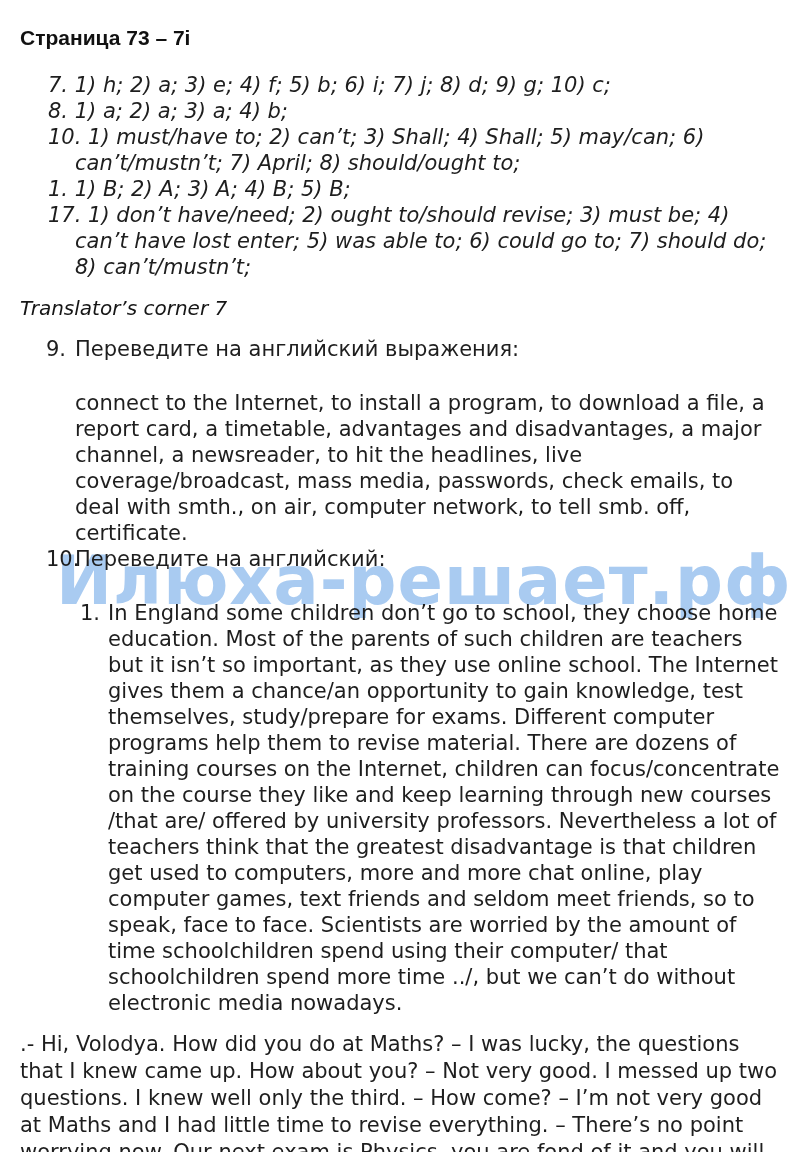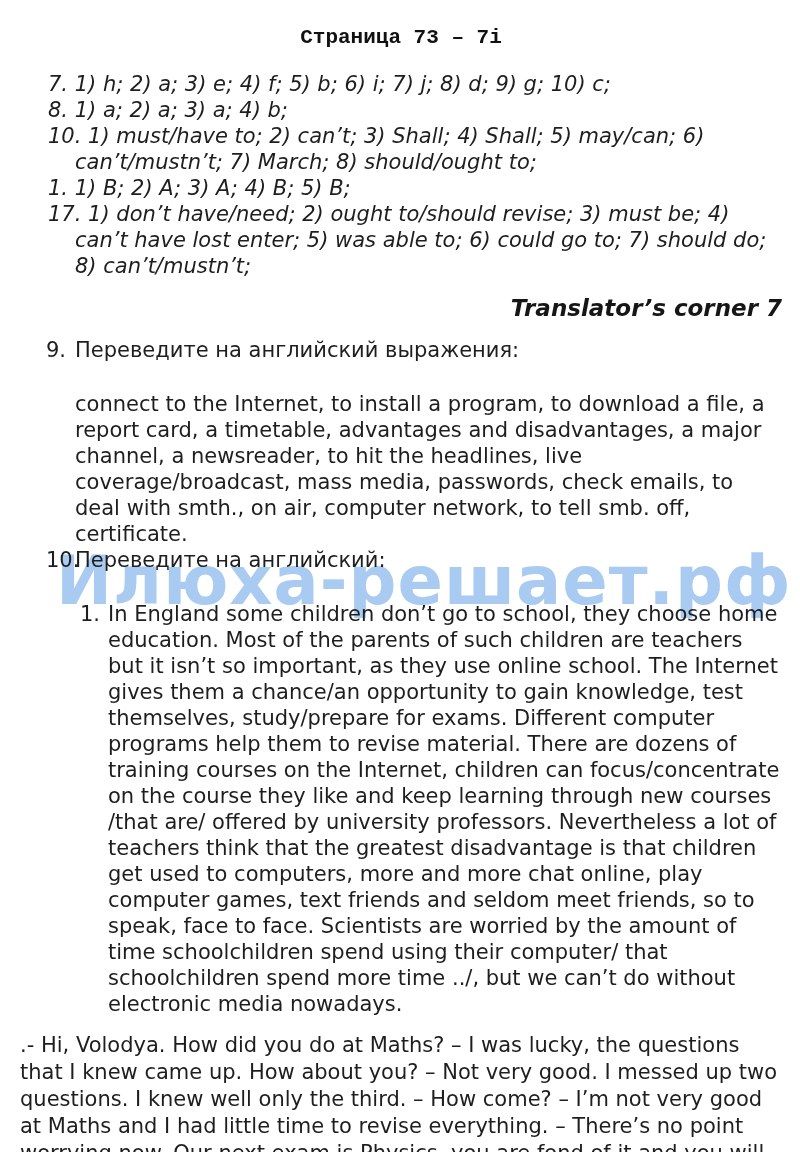--- a/index.html
+++ b/index.html
@@ -25,40 +25,38 @@
     letter-spacing: 1px;
     white-space: nowrap;
     user-select: none;
   }
   .content {
     position: relative;
     z-index: 1;
     padding: 26px 18px 0 20px;
   }
   .page-heading {
-    font-family: Liberation Mono, monospace;
+    font-family: Liberation Sans, sans-serif;
     font-weight: bold;
     font-size: 21px;
     color: #111;
-    text-align: center;
   }
   .answers { margin-top: 22px; font-style: italic; }
   .answer {
     font-size: 21px;
     line-height: 26px;
     padding-left: 55px;
     text-indent: -27px;
   }
   .section-title {
     margin-top: 16px;
-    font-size: 23px;
-    font-weight: bold;
+    font-size: 20px;
+    font-weight: normal;
     font-style: italic;
     color: #161616;
-    text-align: right;
   }
   .exercises { margin-top: 16px; }
   .exercise {
     position: relative;
     padding-left: 55px;
     font-size: 21px;
     line-height: 26px;
   }
   .ex-num {
     position: absolute;
@@ -92,21 +90,21 @@
 
   <div class="watermark" style="color: rgb(169, 203, 241);">Илюха-решает.рф</div>
 
   <div class="content">
 
     <div class="page-heading">Страница 73 – 7i</div>
 
     <div class="answers">
       <div class="answer"><span>7.</span> <span>1) h; 2) a; 3) e; 4) f; 5) b; 6) i; 7) j; 8) d; 9) g; 10) c;</span></div>
       <div class="answer"><span>8.</span> <span>1) a; 2) a; 3) a; 4) b;</span></div>
-      <div class="answer"><span>10.</span> <span>1) must/have to; 2) can’t; 3) Shall; 4) Shall; 5) may/can; 6) can’t/mustn’t; 7) March; 8) should/ought to;</span></div>
+      <div class="answer"><span>10.</span> <span>1) must/have to; 2) can’t; 3) Shall; 4) Shall; 5) may/can; 6) can’t/mustn’t; 7) April; 8) should/ought to;</span></div>
       <div class="answer"><span>1.</span> <span>1) B; 2) A; 3) A; 4) B; 5) B;</span></div>
       <div class="answer"><span>17.</span> <span>1) don’t have/need; 2) ought to/should revise; 3) must be; 4) can’t have lost enter; 5) was able to; 6) could go to; 7) should do; 8) can’t/mustn’t;</span></div>
     </div>
 
     <div class="section-title">Translator’s corner 7</div>
 
     <div class="exercises">
 
       <div class="exercise">
         <span class="ex-num">9.</span>

